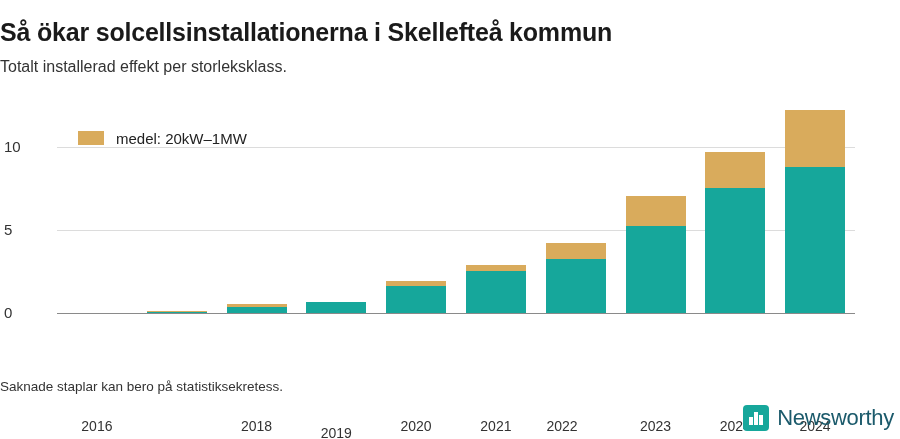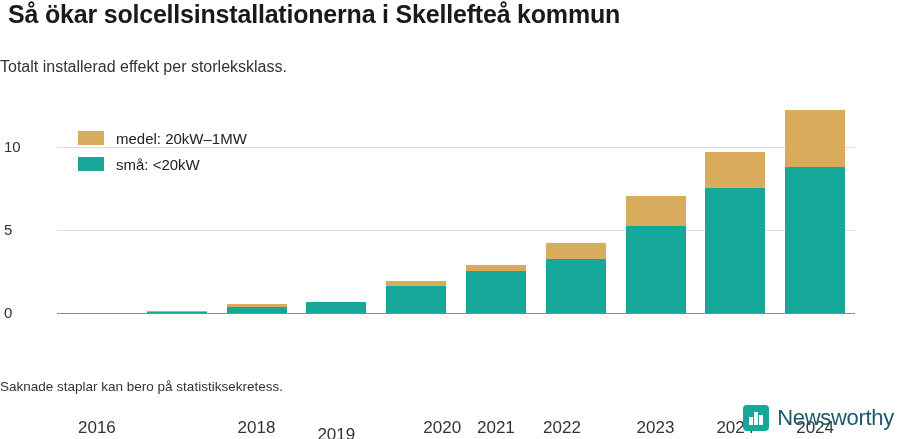--- a/index.html
+++ b/index.html
@@ -16,27 +16,26 @@
     position: relative;
   }
   .page {
     position: relative;
     width: 900px;
     height: 439px;
   }
   .title {
     position: absolute;
     left: 0px;
-    top: 0;
+    top: 18px;
     font-size: 25px;
     font-weight: bold;
     letter-spacing: -0.2px;
     color: #1a1a1a;
     white-space: nowrap;
-    margin-left: 8px;
   }
   .subtitle {
     position: absolute;
     left: 0px;
     top: 58px;
     font-size: 16px;
     font-weight: normal;
     color: #333333;
     white-space: nowrap;
   }
@@ -101,21 +100,21 @@
     top: 318px;
     width: 798px;
     height: 24px;
   }
   .xlabel {
     position: absolute;
     top: 0px;
     width: 90px;
     margin-left: -45px;
     text-align: center;
-    font-size: 17px;
+    font-size: 14px;
     color: #333333;
   }
   .legend {
     position: absolute;
     left: 78px;
     top: 126px;
     font-size: 15px;
     color: #222222;
   }
   .legend-row {
@@ -234,37 +233,33 @@
           <div class="seg seg-small" style="background: rgb(22, 167, 155); height: 146.438px; bottom: 0px;"></div>
           <div class="seg seg-medium" style="background: rgb(217, 171, 92); height: 56.5781px; bottom: 146.438px;"></div>
         </div>
       </div>
     <div class="axis-baseline" style="top:213px;"></div>
     <div class="xlabels" id="xlabels">
         <div class="xlabel" style="left: 39.9px;">2016</div>
         <div class="xlabel" style="left: 119.7px; margin-top: 32px;">2017</div>
         <div class="xlabel" style="left: 199.5px;">2018</div>
         <div class="xlabel" style="left: 279.3px; margin-top: 7px;">2019</div>
-        <div class="xlabel" style="left: 359.1px; text-align: right;">2020</div>
+        <div class="xlabel" style="left: 359.1px;">2020</div>
         <div class="xlabel" style="left: 438.9px;">2021</div>
         <div class="xlabel" style="left: 505px;">2022</div>
         <div class="xlabel" style="left: 598.5px;">2023</div>
         <div class="xlabel" style="left: 678.3px;">2024</div>
         <div class="xlabel" style="left: 758.1px;">2024</div>
       </div>
   </div>
 
   <div class="legend">
     <div class="legend-row">
       <span class="legend-swatch" id="sw0" style="background: rgb(217, 171, 92);"></span>
       <span>medel: 20kW–1MW</span>
-    </div>
-    <div class="legend-row">
-      <span class="legend-swatch" id="sw1" style="background: rgb(22, 167, 155);"></span>
-      <span>små: &lt;20kW</span>
     </div>
   </div>
 
   <div class="footnote">Saknade staplar kan bero på statistiksekretess.</div>
 
   <div class="brand">
     <span class="brand-mark">
       <span class="b1"></span>
         <span class="b2"></span>
         <span class="b3"></span>

